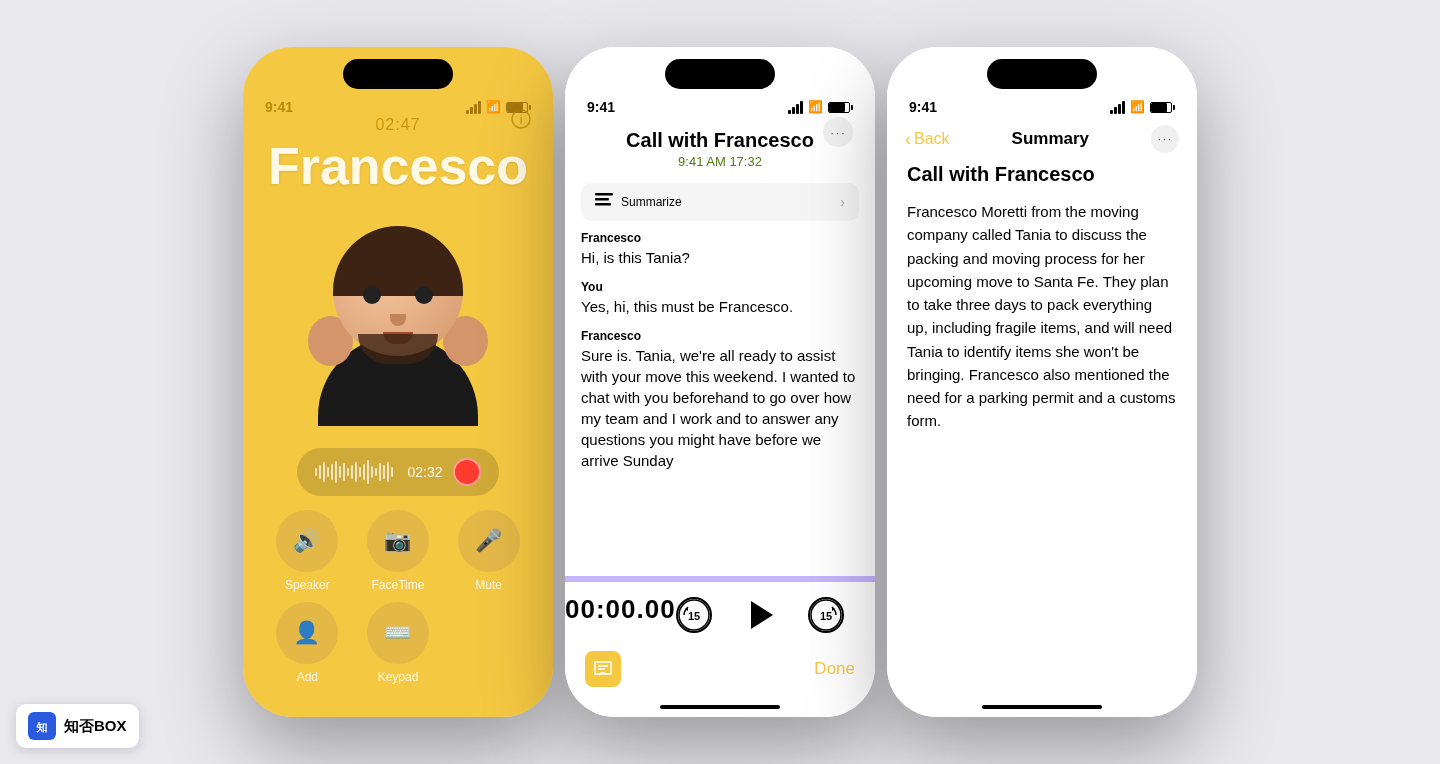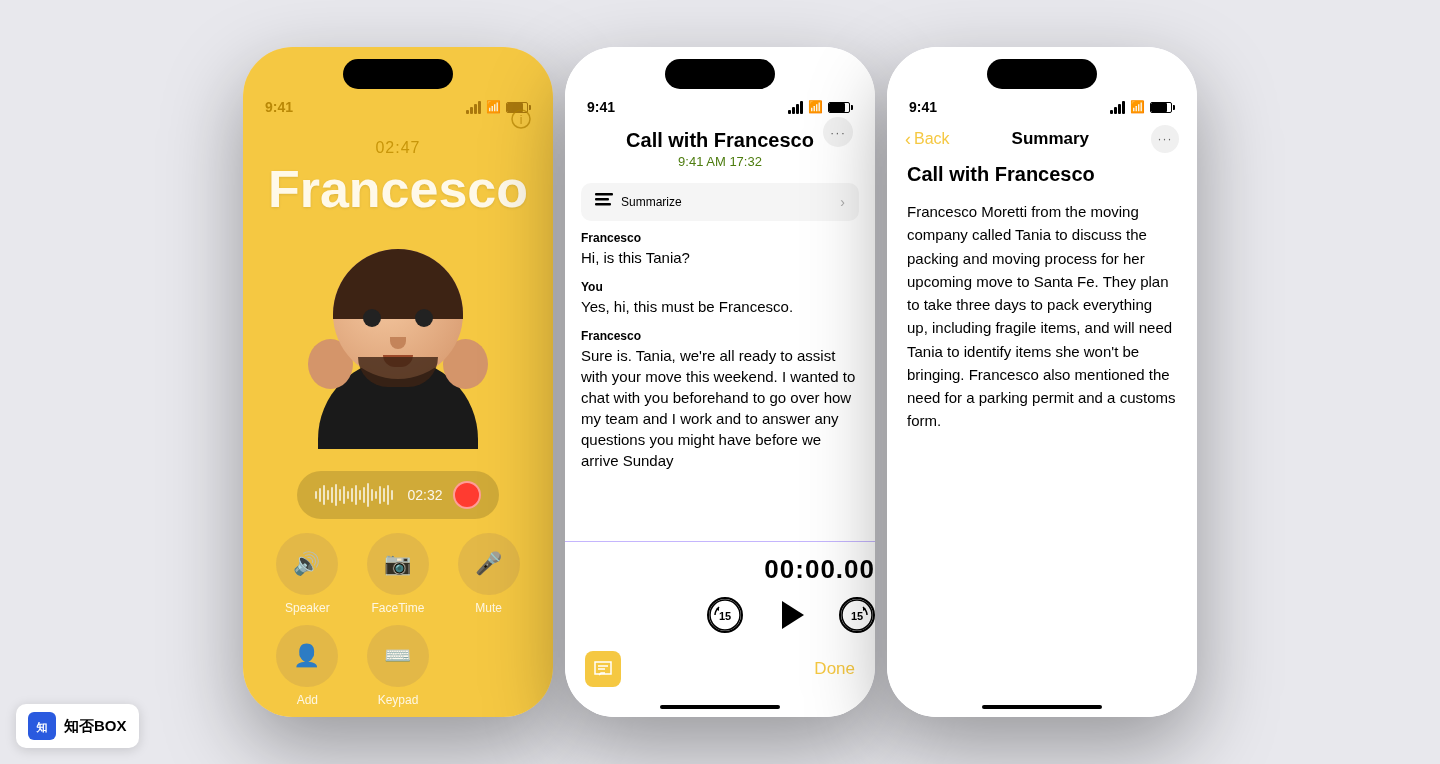--- a/index.html
+++ b/index.html
@@ -85,21 +85,21 @@
       display: flex;
       flex-direction: column;
       align-items: center;
       overflow: hidden;
     }
 
     .call-timer {
       color: #c8960a;
       font-size: 16px;
       font-weight: 500;
-      margin-top: 24px;
+      margin-top: 1px;
       letter-spacing: 1px;
     }
 
     .caller-name {
       color: #fff9e8;
       font-size: 52px;
       font-weight: 700;
       margin-top: 2px;
       text-shadow: 0 1px 3px rgba(0,0,0,0.1);
     }
@@ -394,25 +394,24 @@
       margin-bottom: 2px;
     }
 
     .transcript-text {
       font-size: 15px;
       color: #000;
       line-height: 1.4;
     }
 
     .playback-section {
-      border-top: 1px solid #c4b5fd;
+      border-top: 6px solid #c4b5fd;
       padding: 12px 0 8px;
       display: flex;
-      flex-direction: column;
-      align-items: flex-end;
+      align-items: center;
     }
 
     .playback-timer {
       font-size: 26px;
       font-weight: 700;
       color: #000;
       letter-spacing: 1px;
       margin-bottom: 10px;
     }
 

